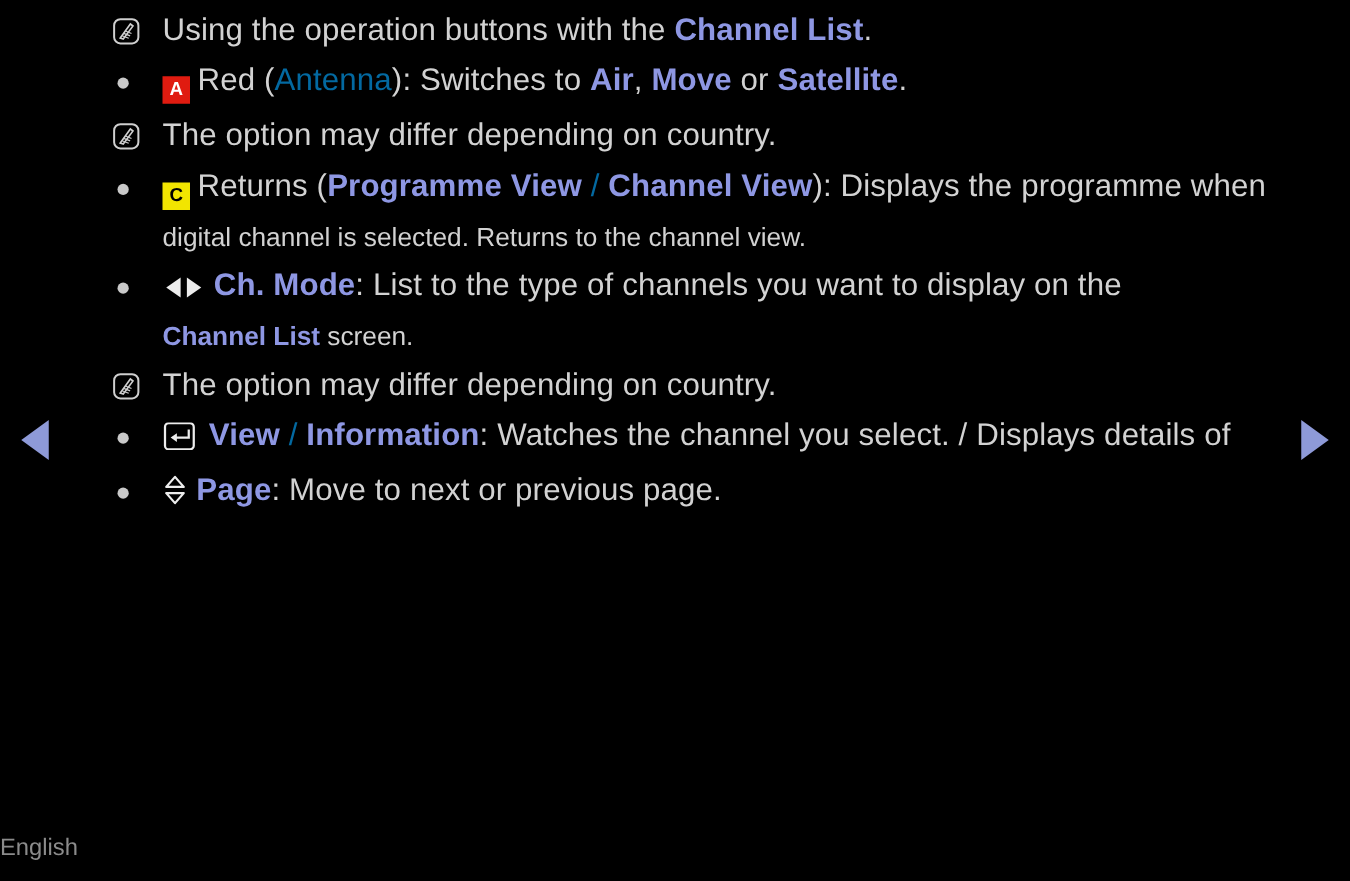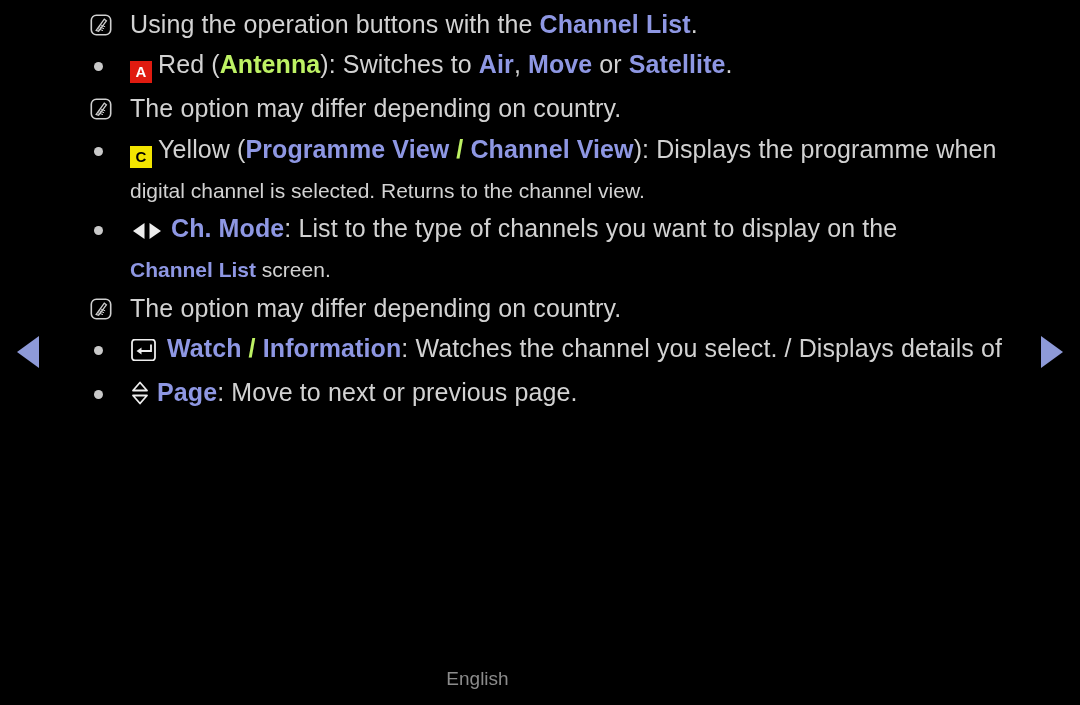--- a/index.html
+++ b/index.html
@@ -62,22 +62,22 @@
     margin-top: 2px;
     margin-bottom: 11px;
     line-height: 1.17;
   }
 
   .accent {
     color: #8e97e3;
     font-weight: bold;
   }
   .accent-plain {
-    color: #bef264;
-    font-weight: bold;
+    color: #0369a1;
+    font-weight: normal;
   }
 
   
   .note-icon {
     display: inline-block;
     width: 22px;
     height: 22px;
   }
 
   
@@ -141,21 +141,21 @@
     border-bottom: 16px solid transparent;
     border-left: 22px solid #8e9ad8;
   }
 
   
   #footer-language {
     position: absolute;
     left: 0;
     right: 0;
     top: 668px;
-    text-align: center;
+    text-align: left;
     font-size: 19px;
     color: #8b8b8b;
   }
 </style>
 </head>
 <body>
 
 <div id="screen">
 
   <div id="nav-prev" class="nav-arrow"></div>
@@ -198,21 +198,21 @@
           </svg>
         </span>
       </span>
       <span class="body-text">The option may differ depending on country.</span>
     </div>
 
     <div class="line">
       <span class="gutter">
         <span class="bullet-dot"></span>
       </span>
-      <span class="body-text"><span class="key-badge key-yellow">C</span><span>Yellow (</span><span class="accent">Programme View</span><span class="accent-plain"> / </span><span class="accent">Channel View</span><span>): Displays the programme when</span></span>
+      <span class="body-text"><span class="key-badge key-yellow">C</span><span>Returns (</span><span class="accent">Programme View</span><span class="accent-plain"> / </span><span class="accent">Channel View</span><span>): Displays the programme when</span></span>
     </div>
     <div class="sub-line">digital channel is selected. Returns to the channel view.</div>
 
     <div class="line">
       <span class="gutter">
         <span class="bullet-dot"></span>
       </span>
       <span class="body-text"><span class="icon-inline">
           <svg viewBox="0 0 34 20" width="34" height="20">
             <polygon points="14.5,2 14.5,18 3,10" fill="#ededed"></polygon>
@@ -238,21 +238,21 @@
 
     <div class="line">
       <span class="gutter">
         <span class="bullet-dot"></span>
       </span>
       <span class="body-text"><span class="icon-inline">
           <svg viewBox="0 0 30 22" width="30" height="22">
             <path d="M2 3.5 a3 3 0 0 1 3 -3 H22 a3 3 0 0 1 3 3 V18.5 a3 3 0 0 1 -3 3 H5 a3 3 0 0 1 -3 -3 Z" fill="none" stroke="#ededed" stroke-width="1.8"></path>
             <path d="M21 5.5 V12 H10" fill="none" stroke="#ededed" stroke-width="1.8"></path>
             <polygon points="11.5,8.5 11.5,15.5 6.5,12" fill="#ededed"></polygon>
-          </svg></span><span class="accent">Watch</span><span class="accent-plain"> / </span><span class="accent">Information</span><span>: Watches the channel you select. / Displays details of</span></span>
+          </svg></span><span class="accent">View</span><span class="accent-plain"> / </span><span class="accent">Information</span><span>: Watches the channel you select. / Displays details of</span></span>
     </div>
 
     <div class="line">
       <span class="gutter">
         <span class="bullet-dot"></span>
       </span>
       <span class="body-text"><span class="icon-inline">
           <svg viewBox="0 0 20 24" width="20" height="24">
             <polygon points="10,1.5 17,9.5 3,9.5" fill="none" stroke="#ededed" stroke-width="1.8" stroke-linejoin="round"></polygon>
             <polygon points="10,22.5 17,14.5 3,14.5" fill="none" stroke="#ededed" stroke-width="1.8" stroke-linejoin="round"></polygon>

